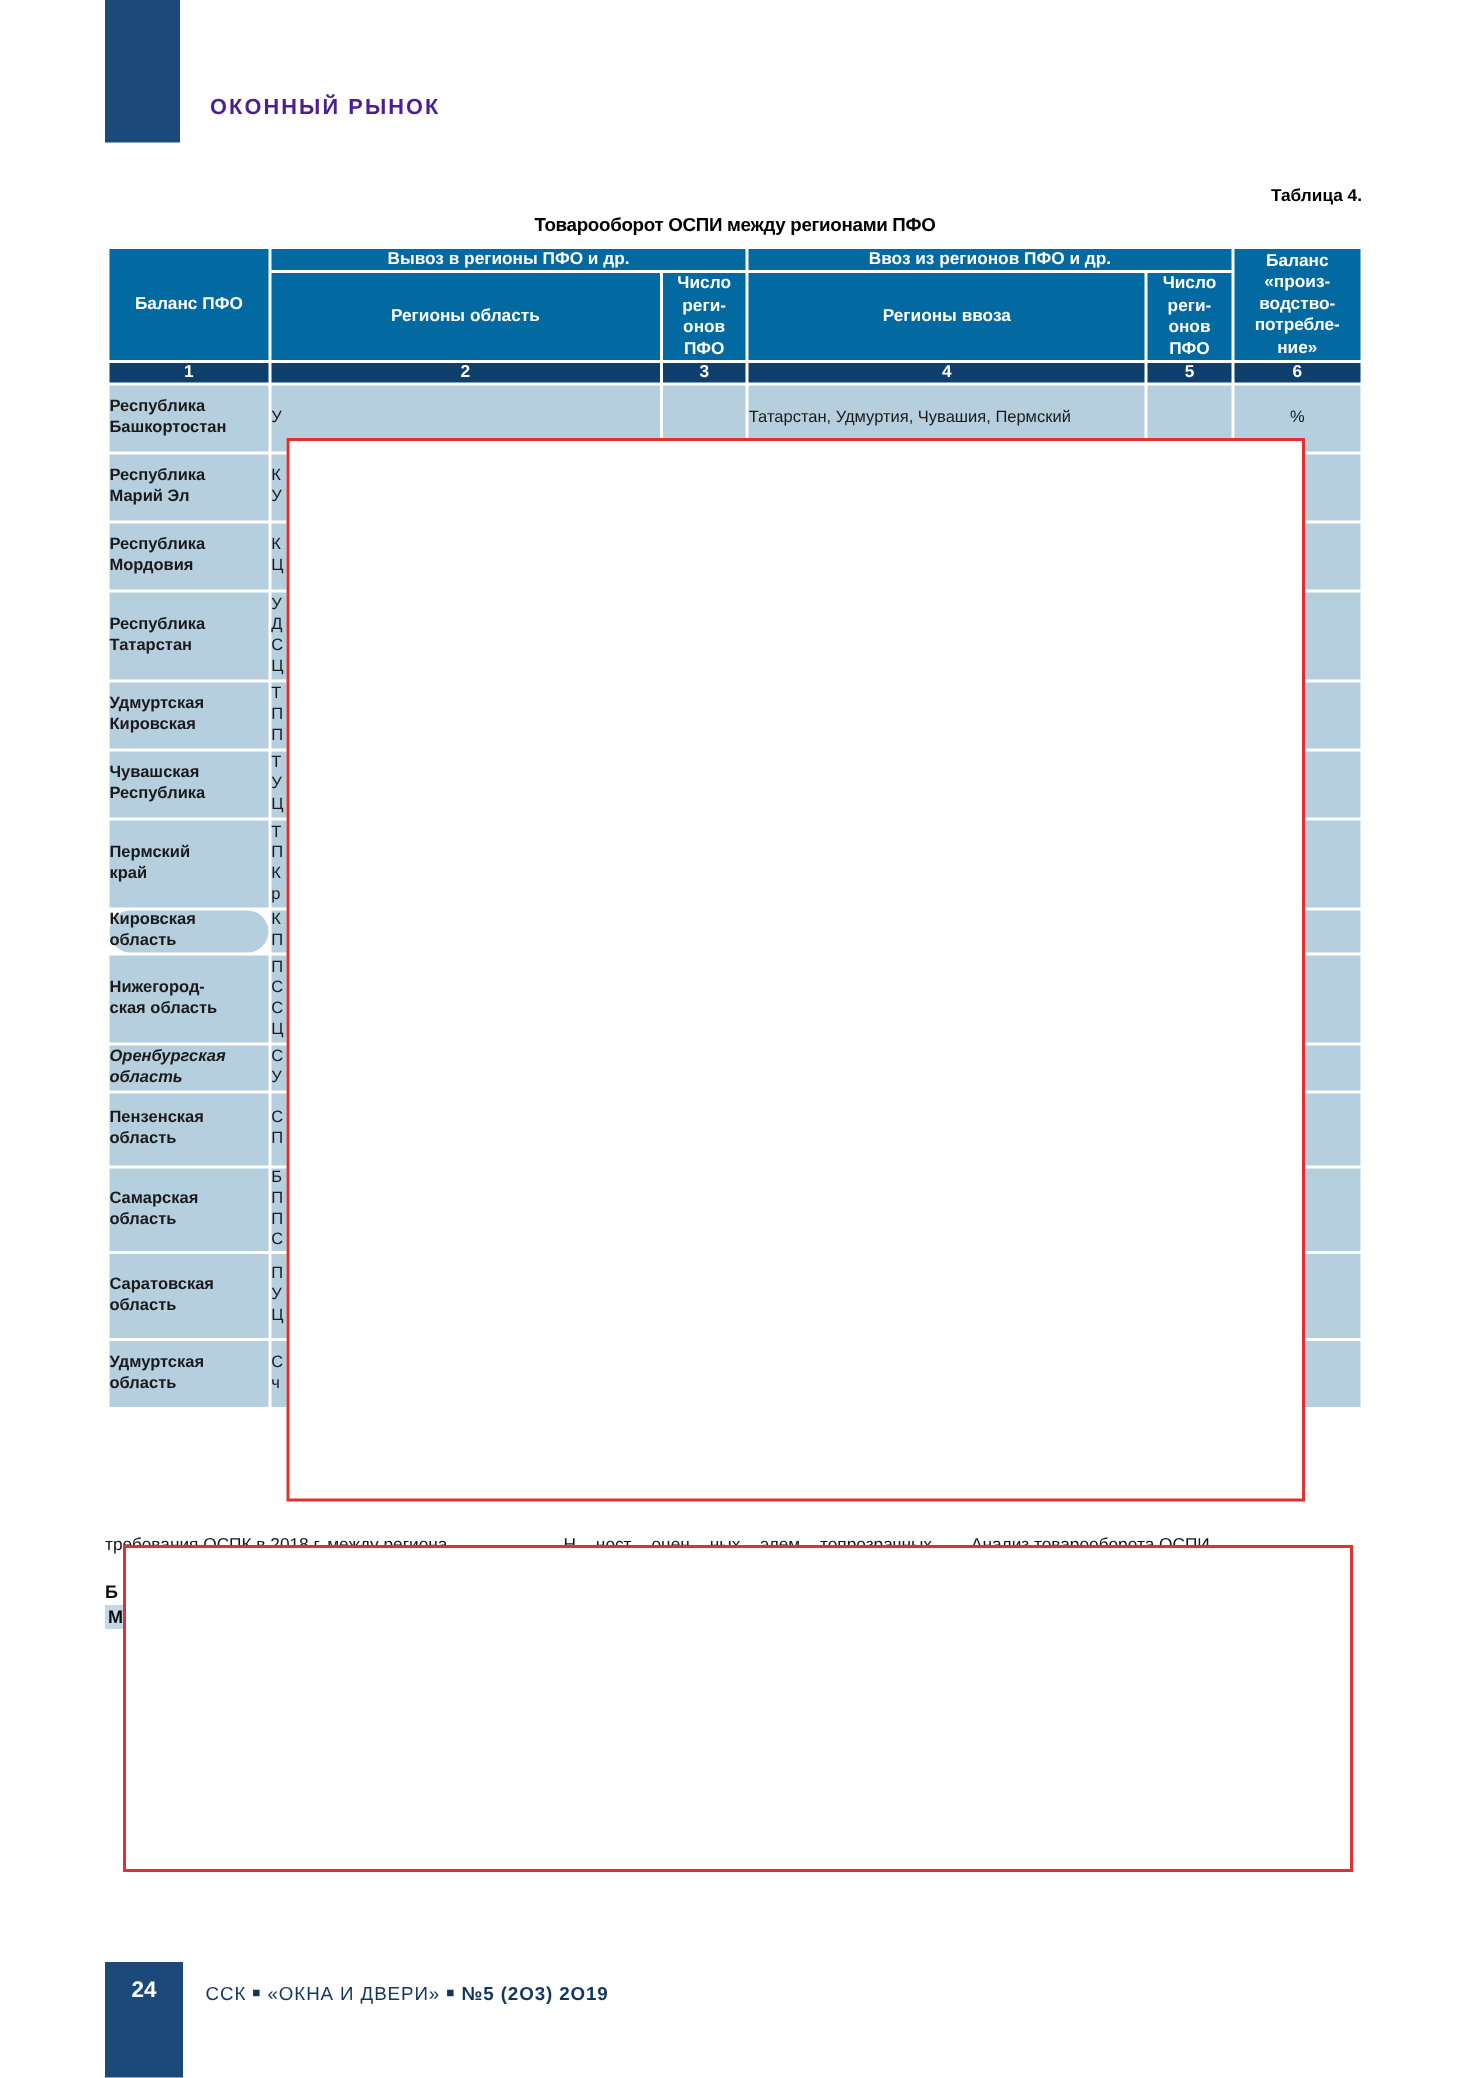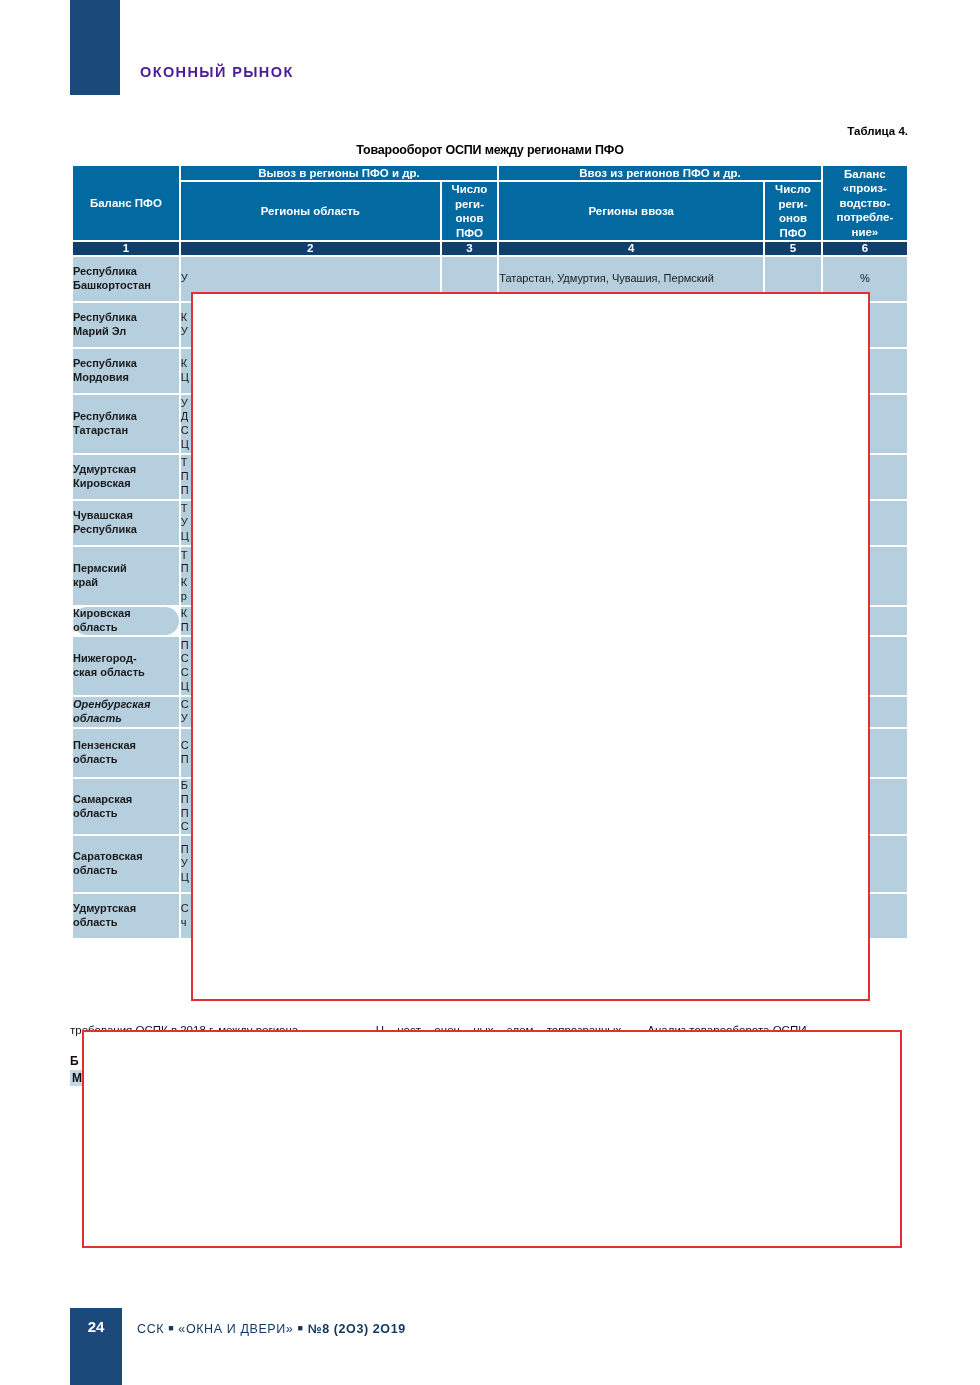--- a/index.html
+++ b/index.html
@@ -440,14 +440,14 @@
 <div class="overlay" id="overlay-table"></div>
 <div class="overlay" id="overlay-text"></div>
 
 <div id="footer-page-block"></div>
 <div id="footer-page-number">24</div>
 <div id="footer-meta">
   <span>ССК</span>
   <span class="sq">■</span>
   <span>«ОКНА И ДВЕРИ»</span>
   <span class="sq">■</span>
-  <span class="bold">№8 (2О3) 2О19</span>
+  <span class="bold">№5 (2О3) 2О19</span>
 </div>
 
 </body></html>

